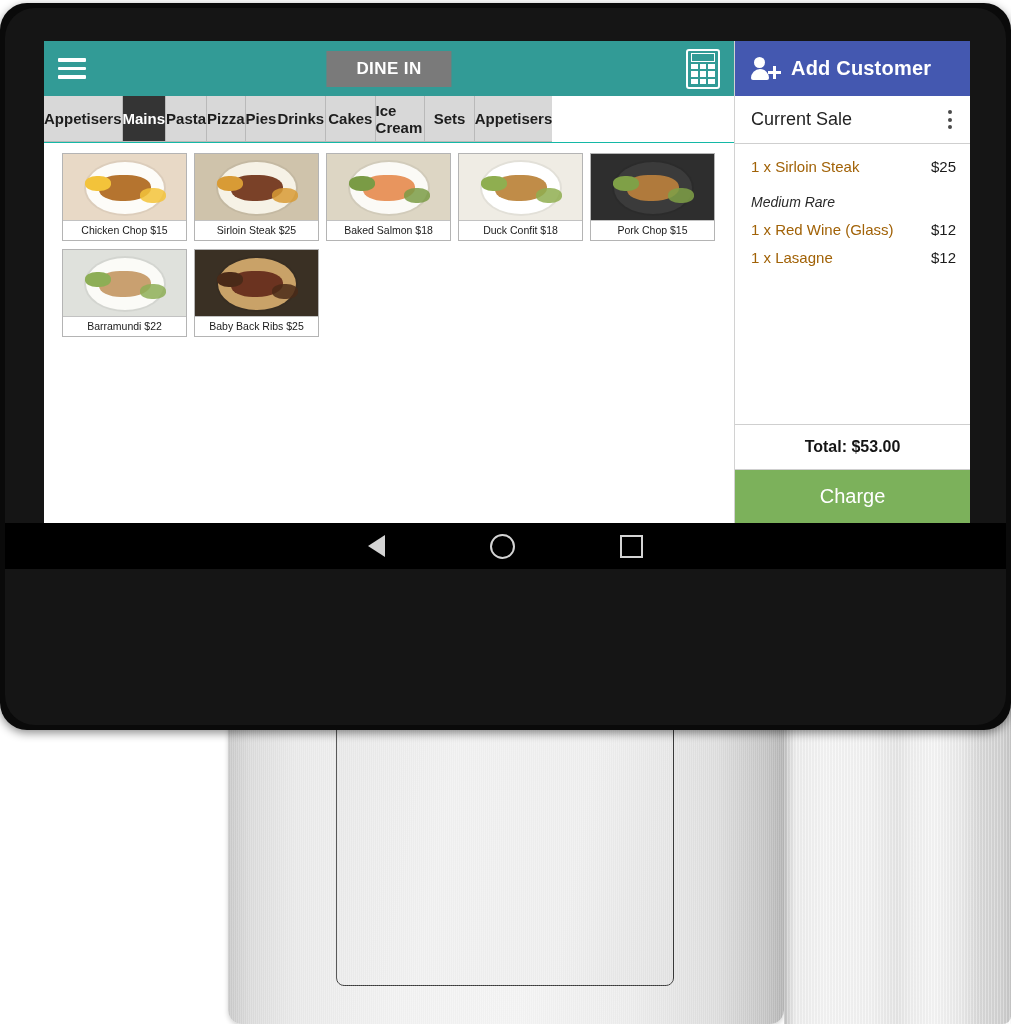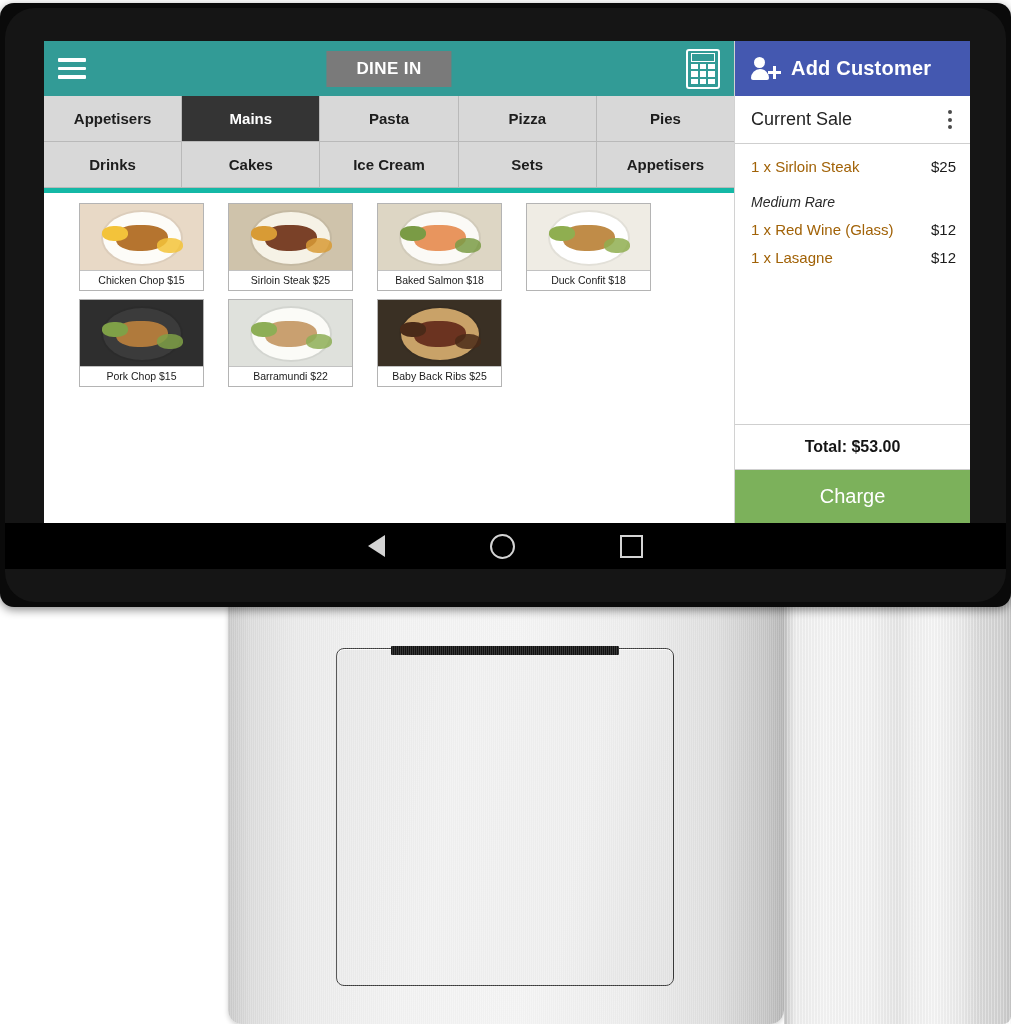--- a/index.html
+++ b/index.html
@@ -102,22 +102,22 @@
   #port-3 { left: 901px; width: 48px;
     background-image: repeating-linear-gradient(90deg,
       #8f8f8f 0px, #8f8f8f 1px, #e9e9e9 1px, #e9e9e9 4px); }
 
   
   #tablet {
     position: absolute;
     left: 0px;
     top: 3px;
     width: 1011px;
-    height: 604px;
-    border-radius: 14px;
+    height: 727px;
+    border-radius: 27px;
     background: #0a0a0a;
     box-shadow: 0 3px 10px rgba(0,0,0,.45);
   }
   #tablet-inner-edge {
     position: absolute;
     inset: 5px;
     border-radius: 30px;
     background: #151515;
   }
 
@@ -206,22 +206,22 @@
     grid-template-columns: repeat(3, 1fr);
     grid-template-rows: repeat(3, 1fr);
     gap: 2px;
   }
   #calc-keys span { background: #ffffff; }
 
   
   #category-tabs {
     flex: 0 0 auto;
     display: flex;
-    flex-direction: column;
-    border-bottom: 5px solid #14b8a6;
+    flex-direction: row;
+    border-bottom: 1px solid #14b8a6;
   }
   .tab-row { display: flex; }
   .tab {
     flex: 1 1 0;
     height: 46px;
     display: flex;
     align-items: center;
     justify-content: center;
     background: #d8d8d8;
     color: #1d1d1d;
@@ -253,21 +253,20 @@
   .product-card {
     width: 125px;
     height: 88px;
     border: 1px solid #b4b4b4;
     background: #ffffff;
     display: flex;
     flex-direction: column;
     cursor: pointer;
     box-sizing: border-box;
     overflow: hidden;
-    margin-left: 17px;
   }
   .product-thumb {
     flex: 1 1 auto;
     position: relative;
     overflow: hidden;
   }
   .product-thumb .plate {
     position: absolute;
     left: 50%; top: 52%;
     transform: translate(-50%,-50%);

